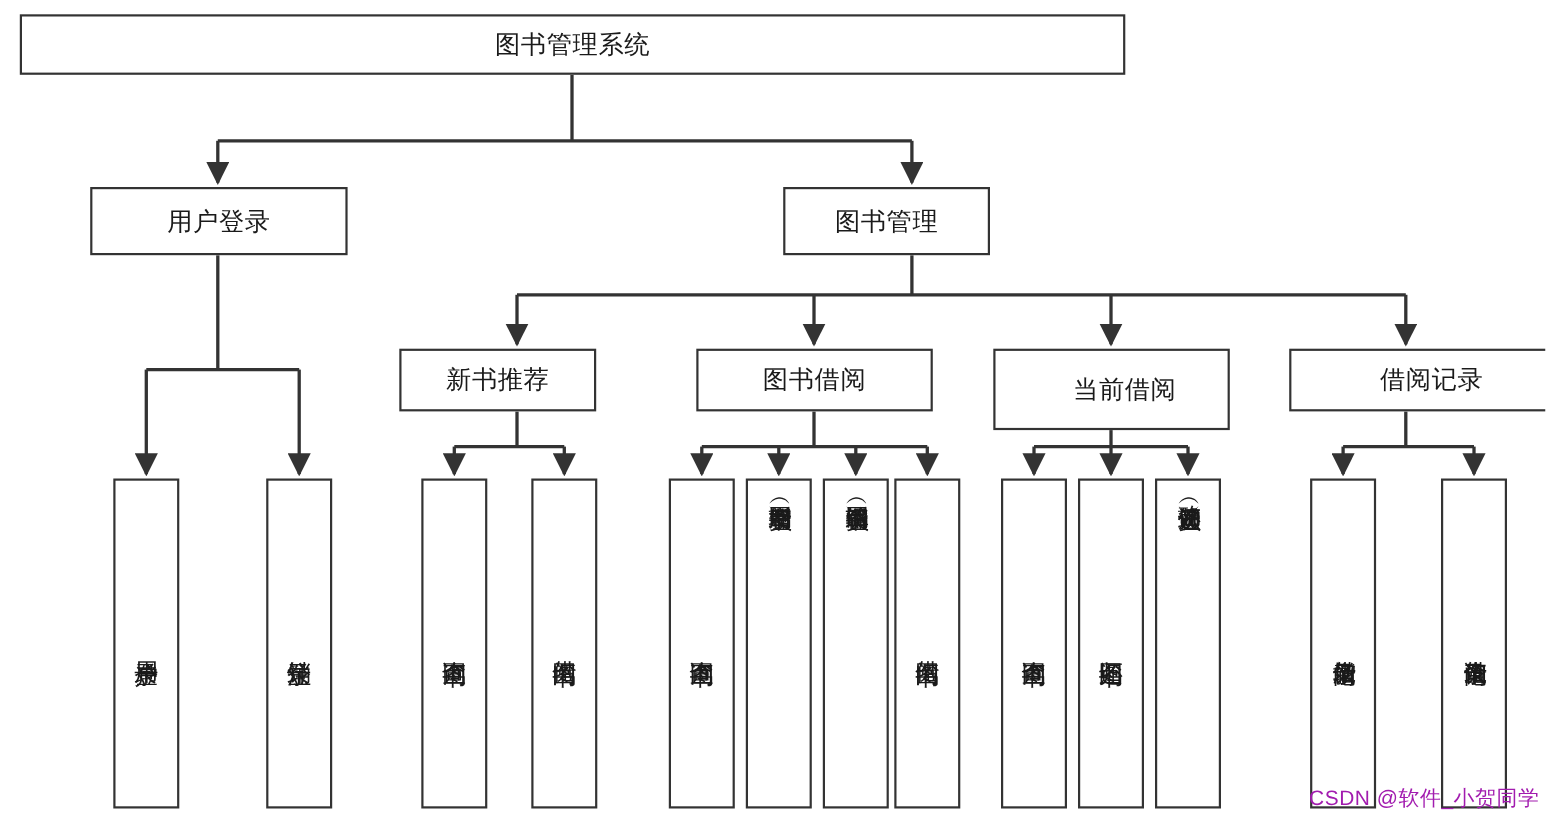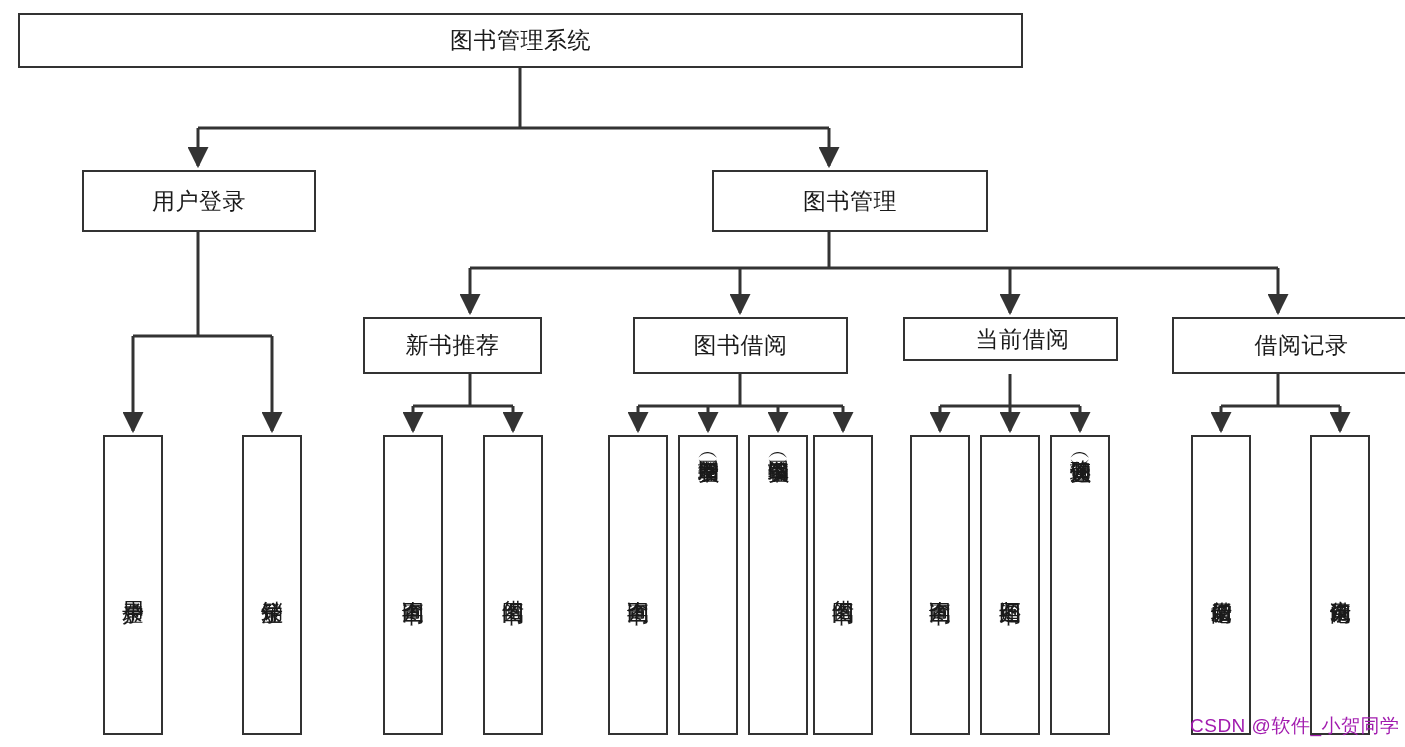--- a/index.html
+++ b/index.html
@@ -130,31 +130,31 @@
     </g>
   </svg>
 
   <div class="node" style="left:18px; top:13px; width:1005px; height:55px;">
     <span class="label">图书管理系统</span>
   </div>
 
   <div class="node" style="left:82px; top:170px; width:234px; height:62px;">
     <span class="label">用户登录</span>
   </div>
-  <div class="node" style="left:712px; top:170px; width:276px; height:62px;">
+  <div class="node" style="left:712px; top:170px; width:188px; height:62px;">
     <span class="label">图书管理</span>
   </div>
 
   <div class="node" style="left:363px; top:317px; width:179px; height:57px;">
     <span class="label">新书推荐</span>
   </div>
   <div class="node" style="left:633px; top:317px; width:215px; height:57px;">
     <span class="label">图书借阅</span>
   </div>
-  <div class="node" style="left:903px; top:317px; width:215px; height:44px;padding-left:24px;">
+  <div class="node" style="left:903px; top:317px; width:215px; height:74px;padding-left:24px;">
     <span class="label">当前借阅</span>
   </div>
   <div class="node" style="left:1172px; top:317px; width:259px; height:57px;">
     <span class="label">借阅记录</span>
   </div>
 
   <div class="node leaf" style="left:103px; top:435px; width:60px; height:300px;">
     <span class="label">用户登录</span>
   </div>
   <div class="node leaf" style="left:242px; top:435px; width:60px; height:300px;">

